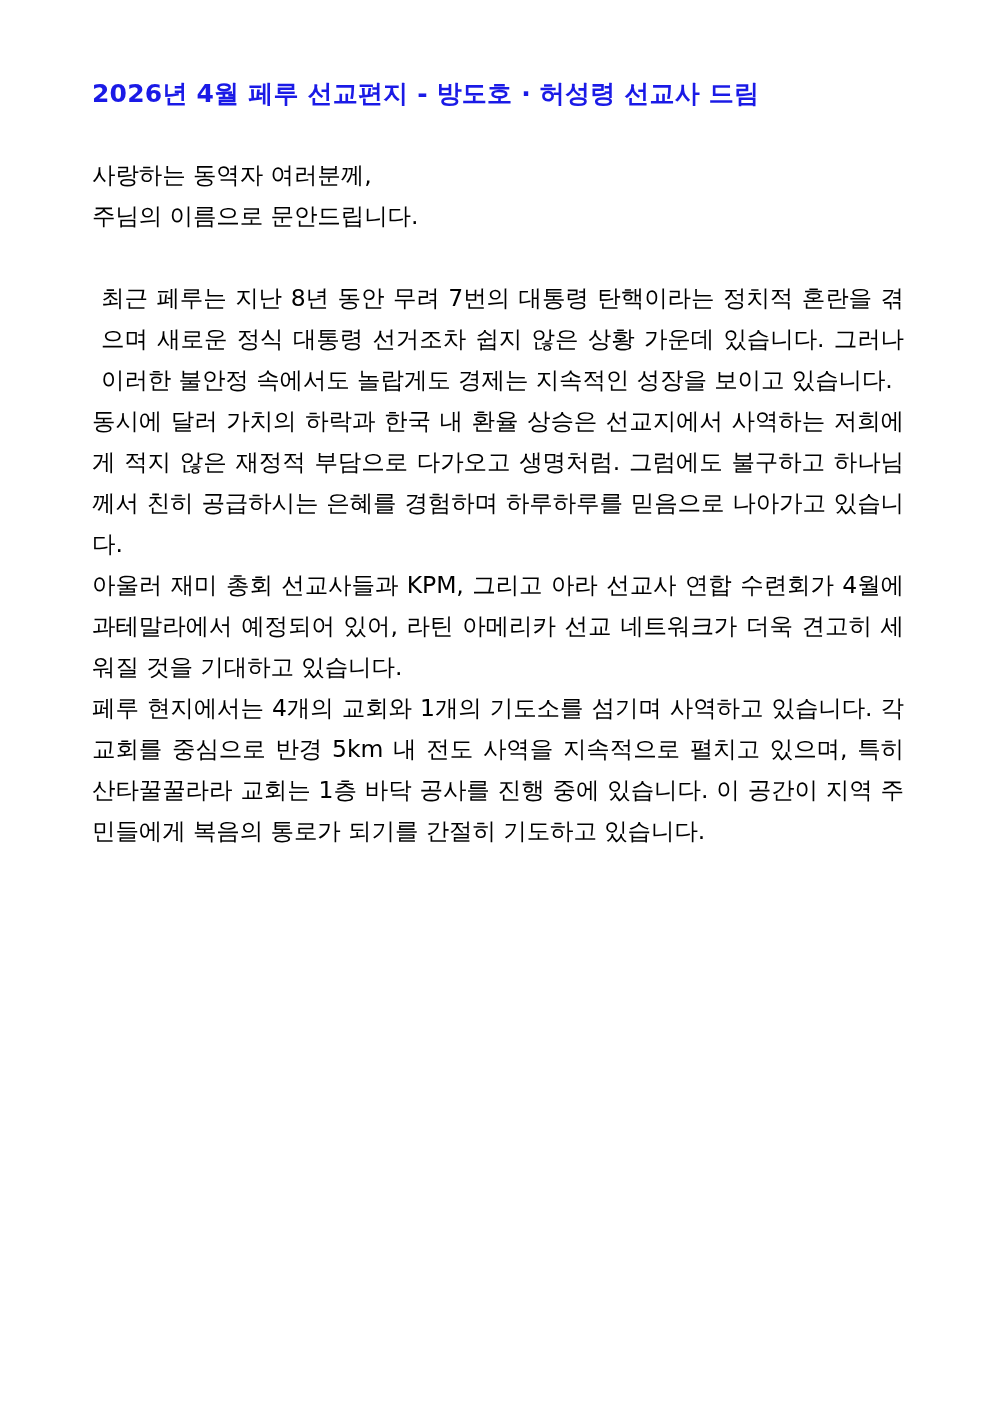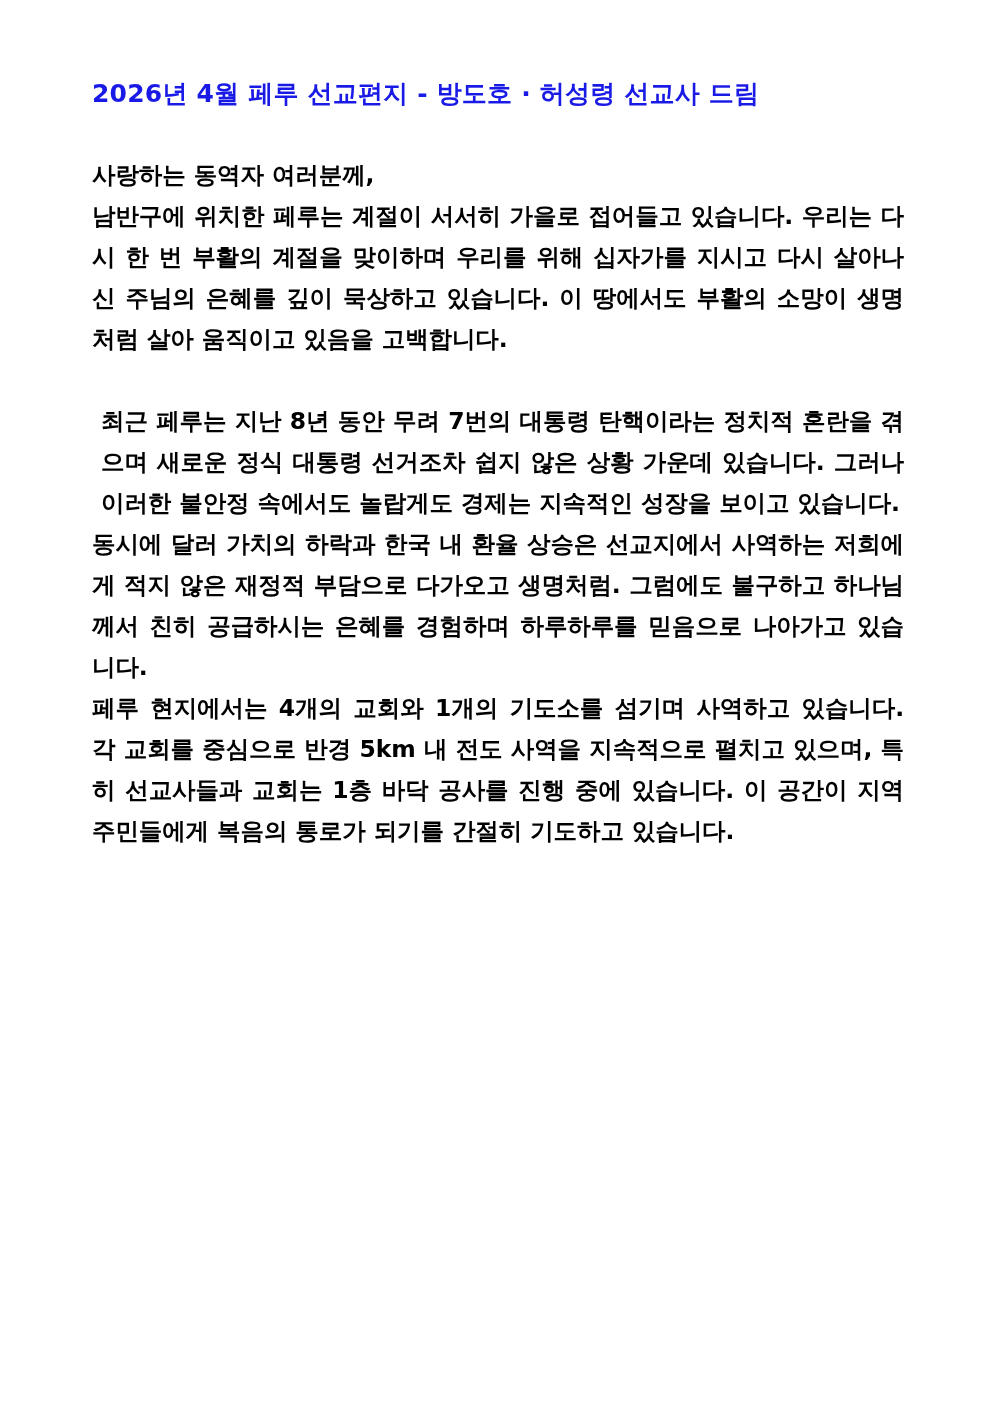--- a/index.html
+++ b/index.html
@@ -26,21 +26,21 @@
     color: #1a1ae6;
     font-size: 25px;
     font-weight: bold;
     letter-spacing: 0.2px;
     margin: 0 0 44px 0;
     line-height: 1.3;
     white-space: nowrap;
   }
   .para {
     font-size: 23.5px;
-    font-weight: bold;
+    font-weight: normal;
     line-height: 41px;
     margin: 0;
     text-align: justify;
     text-justify: inter-character;
     letter-spacing: -0.1px;
   }
   .para + .para {
     margin-top: 0;
   }
   .para.gap {
@@ -59,26 +59,27 @@
 <body>
 
 <div class="page">
 
   <h1 class="doc-title">2026년 4월 페루 선교편지 - 방도호 · 허성령 선교사 드림</h1>
 
   <div class="block">
 
     <p class="para">
       <span class="line-nojustify">사랑하는 동역자 여러분께,</span>
+      <span class="line-nojustify">주님의 이름으로 문안드립니다.</span>
     </p>
 
-    <p class="para">남반구에 위치한 페루는 계절이 서서히 가을로 접어들고 있습니다. 우리는 다시 한 번 부활의 계절을 맞이하며 우리를 위해 십자가를 지시고 다시 살아나신 주님의 은혜를 깊이 묵상하고 있습니다. 이 땅에서도 부활의 소망이 생명처럼 살아 움직이고 있음을 고백합니다.</p>
 
     <p class="para gap">최근 페루는 지난 8년 동안 무려 7번의 대통령 탄핵이라는 정치적 혼란을 겪으며 새로운 정식 대통령 선거조차 쉽지 않은 상황 가운데 있습니다. 그러나 이러한 불안정 속에서도 놀랍게도 경제는 지속적인 성장을 보이고 있습니다.</p>
 
     <p class="para">동시에 달러 가치의 하락과 한국 내 환율 상승은 선교지에서 사역하는 저희에게 적지 않은 재정적 부담으로 다가오고 생명처럼. 그럼에도 불구하고 하나님께서 친히 공급하시는 은혜를 경험하며 하루하루를 믿음으로 나아가고 있습니다.</p>
 
 
+    <p class="para">아울러 재미 총회 선교사들과 KPM, 그리고 아라 선교사 연합 수련회가 4월에 과테말라에서 예정되어 있어, 라틴 아메리카 선교 네트워크가 더욱 견고히 세워질 것을 기대하고 있습니다.</p>
 
-    <p class="para">페루 현지에서는 4개의 교회와 1개의 기도소를 섬기며 사역하고 있습니다. 각 교회를 중심으로 반경 5km 내 전도 사역을 지속적으로 펼치고 있으며, 특히 선교사들과 교회는 1층 바닥 공사를 진행 중에 있습니다. 이 공간이 지역 주민들에게 복음의 통로가 되기를 간절히 기도하고 있습니다.</p>
+    <p class="para">페루 현지에서는 4개의 교회와 1개의 기도소를 섬기며 사역하고 있습니다. 각 교회를 중심으로 반경 5km 내 전도 사역을 지속적으로 펼치고 있으며, 특히 산타꿀꿀라라 교회는 1층 바닥 공사를 진행 중에 있습니다. 이 공간이 지역 주민들에게 복음의 통로가 되기를 간절히 기도하고 있습니다.</p>
 
   </div>
 </div>
 
 </body></html>

